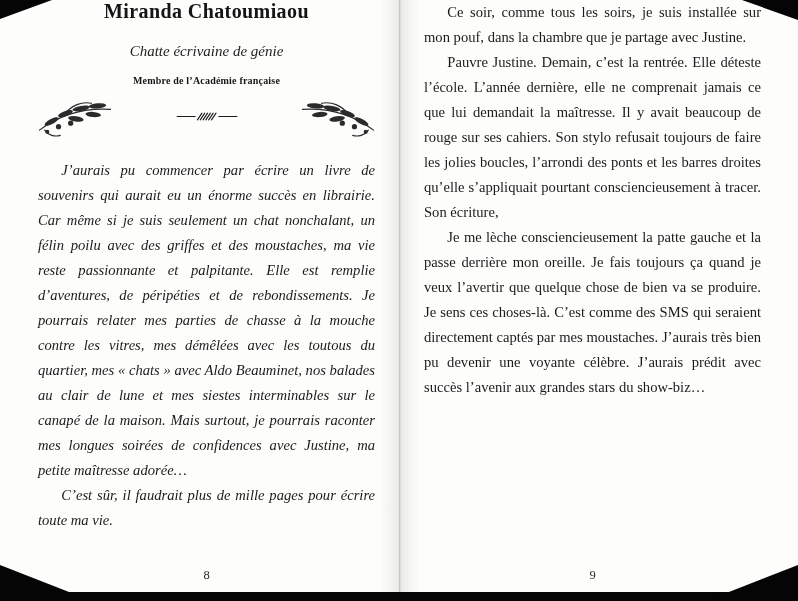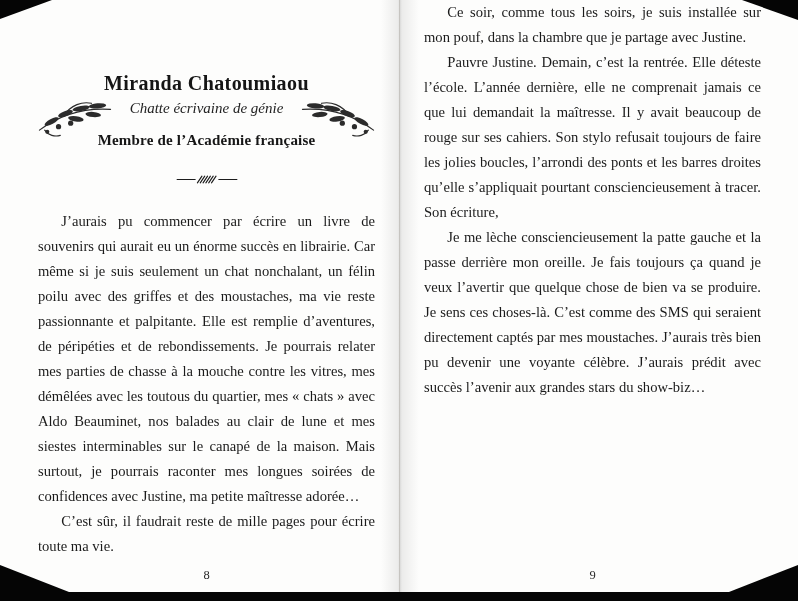--- a/index.html
+++ b/index.html
@@ -25,40 +25,40 @@
     position: absolute; top: 0; bottom: 9px; left: 381px; width: 38px; z-index: 1;
     background: linear-gradient(to right, rgba(0,0,0,0) 0%, rgba(0,0,0,0.07) 45%, rgba(0,0,0,0.14) 50%, rgba(0,0,0,0.07) 55%, rgba(0,0,0,0) 100%);
   }
   .gutter-line { position: absolute; top: 0; bottom: 9px; left: 399px; width: 1px; background: #c6c4c0; z-index: 2; }
 
   
   .page { position: absolute; top: 0; bottom: 0; width: 337px; z-index: 3; }
   .page-left  { left: 38px; }
   .page-right { left: 424px; }
 
-  .chapter-header { position: relative; text-align: center; padding-top: 72px; }
+  .chapter-header { position: relative; text-align: center; }
   .chapter-title {
     margin: 0; font-size: 20px; font-weight: 700; letter-spacing: 0.4px; color: #151515;
   }
-  .chapter-subtitle { margin-top: 5px; font-style: italic; font-size: 15px; color: #222; }
-  .chapter-affiliation { margin-top: 15px; font-weight: 700; font-size: 15px; letter-spacing: 0.2px; color: #161616; }
+  .chapter-subtitle { margin-top: 20px; font-style: italic; font-size: 15px; color: #222; }
+  .chapter-affiliation { margin-top: 15px; font-weight: 700; font-size: 10px; letter-spacing: 0.2px; color: #161616; }
 
   .branch { position: absolute; top: 92px; width: 78px; height: 52px; }
   .branch.left  { left: -2px; }
   .branch.right { right: -2px; transform: scaleX(-1); }
 
   .divider-wrap { text-align: center; margin-top: 22px; height: 14px; }
 
   .body-text {
     text-align: justify;
     font-size: 14.6px;
     line-height: 25px;
     hyphens: auto;
   }
-  .page-left  .body-text { margin-top: 24px; }
+  .page-left  .body-text { margin-top: 36px; font-style: italic; }
   .page-right .body-text { }
   .body-text p { margin: 0; text-indent: 1.6em; }
 
   .page-number {
     position: absolute; bottom: 18px; left: 0; right: 0;
     text-align: center; font-size: 12.5px; color: #2a2a2a;
   }
 </style>
 </head>
 <body>
@@ -125,21 +125,21 @@
             <line x1="58" y1="15" x2="66" y2="3"></line>
             <line x1="63" y1="15" x2="71" y2="3"></line>
             <line x1="76" y1="9" x2="108" y2="9"></line>
           </g>
         </svg>
       </div>
     </div>
 
     <div class="body-text">
       <p>J’aurais pu commencer par écrire un livre de souvenirs qui aurait eu un énorme succès en librairie. Car même si je suis seulement un chat nonchalant, un félin poilu avec des griffes et des moustaches, ma vie reste passionnante et palpitante. Elle est remplie d’aventures, de péripéties et de rebondissements. Je pourrais relater mes parties de chasse à la mouche contre les vitres, mes démêlées avec les toutous du quartier, mes « chats » avec Aldo Beauminet, nos balades au clair de lune et mes siestes interminables sur le canapé de la maison. Mais surtout, je pourrais raconter mes longues soirées de confidences avec Justine, ma petite maîtresse adorée…</p>
-      <p>C’est sûr, il faudrait reste de mille pages pour écrire toute ma vie.</p>
+      <p>C’est sûr, il faudrait plus de mille pages pour écrire toute ma vie.</p>
     </div>
 
     <div class="page-number">8</div>
   </div>
 
   <div class="page page-right">
     <div class="body-text">
       <p>Ce soir, comme tous les soirs, je suis installée sur mon pouf, dans la chambre que je partage avec Justine.</p>
       <p>Pauvre Justine. Demain, c’est la rentrée. Elle déteste l’école. L’année dernière, elle ne comprenait jamais ce que lui demandait la maîtresse. Il y avait beaucoup de rouge sur ses cahiers. Son stylo refusait toujours de faire les jolies boucles, l’arrondi des ponts et les barres droites qu’elle s’appliquait pourtant consciencieusement à tracer. Son écriture,</p>
       <p>Je me lèche consciencieusement la patte gauche et la passe derrière mon oreille. Je fais toujours ça quand je veux l’avertir que quelque chose de bien va se produire. Je sens ces choses-là. C’est comme des SMS qui seraient directement captés par mes moustaches. J’aurais très bien pu devenir une voyante célèbre. J’aurais prédit avec succès l’avenir aux grandes stars du show-biz…</p>

